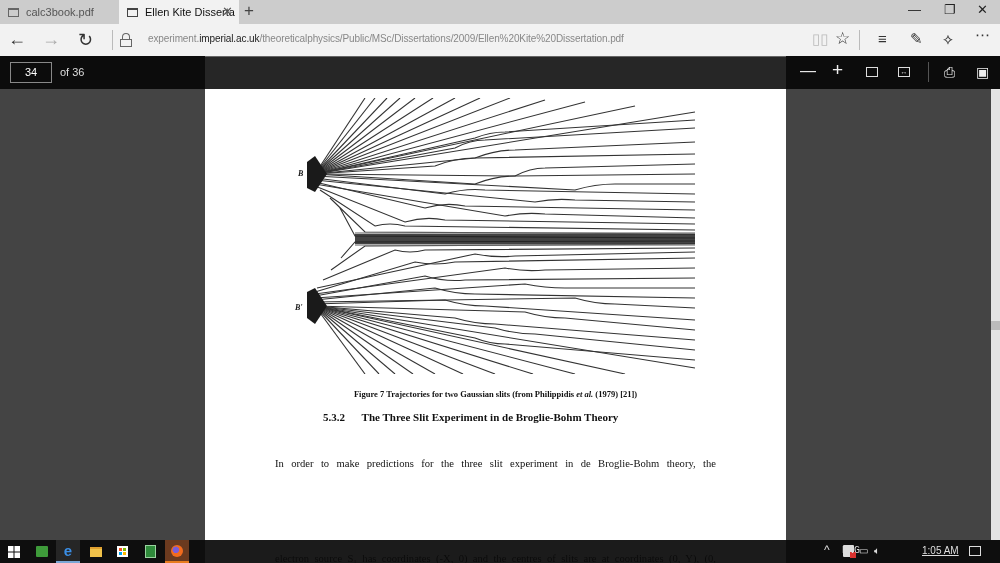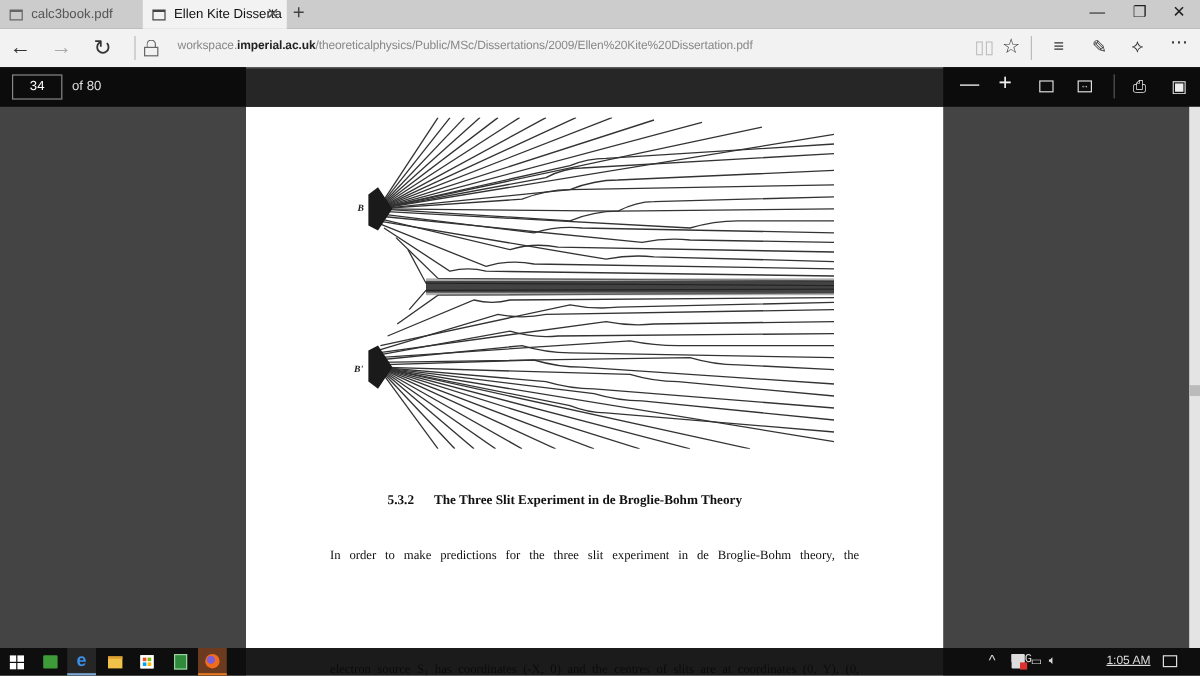--- a/index.html
+++ b/index.html
@@ -19,21 +19,21 @@
 
   
   .addrbar { position: absolute; left: 0; top: 24px; width: 1000px; height: 32px; background: #f2f2f2; }
   .nav-btn { position: absolute; top: 5px; font-size: 18px; color: #333; }
   .nav-btn.dim { color: #aaa; }
   .sep { position: absolute; top: 6px; width: 1px; height: 20px; background: #bbb; }
   .lock { position: absolute; left: 120px; top: 9px; width: 12px; height: 13px; }
   .lock .shackle { position: absolute; left: 2px; top: 0; width: 8px; height: 7px; border: 1.5px solid #666; border-bottom: none; border-radius: 4px 4px 0 0; }
   .lock .body { position: absolute; left: 0; top: 6px; width: 12px; height: 8px; border: 1.5px solid #666; }
   .url { position: absolute; left: 148px; top: 9px; font-size: 10px; color: #888; letter-spacing: -0.1px; }
-  .url b { color: #222; font-weight: bold; }
+  .url b { color: #222; font-weight: normal; }
   .right-ico { position: absolute; top: 6px; font-size: 15px; color: #333; }
 
   
   .pdf-bg { position: absolute; left: 0; top: 56px; width: 1000px; height: 484px; background: #444; }
   .page { position: absolute; left: 205px; top: 56px; width: 581px; height: 507px; background: #fff; overflow: hidden; }
   .figure { position: absolute; left: 70px; top: 42px; width: 442px; height: 276px; }
   .caption { position: absolute; left: 0; width: 581px; top: 333px; text-align: center; font-family: "Liberation Serif", serif; font-size: 8.5px; font-weight: bold; color: #111; }
   .heading { position: absolute; left: 118px; top: 355px; font-family: "Liberation Serif", serif; font-size: 11px; font-weight: bold; color: #111; }
   .heading .num { margin-right: 14px; }
   .para { position: absolute; left: 70px; width: 441px; font-family: "Liberation Serif", serif; font-size: 10.6px; color: #111; text-align: justify; text-align-last: justify; }
@@ -82,21 +82,21 @@
 
   <div class="addrbar">
     <span class="nav-btn" style="left:8px;">←</span>
     <span class="nav-btn dim" style="left:42px;">→</span>
     <span class="nav-btn" style="left:78px;">↻</span>
     <div class="sep" style="left:112px;"></div>
     <div class="lock">
         <div class="shackle"></div>
         <div class="body"></div>
       </div>
-    <div class="url"><span>workspace.</span><b>imperial.ac.uk</b><span>/theoreticalphysics/Public/MSc/Dissertations/2009/Ellen%20Kite%20Dissertation.pdf</span></div>
+    <div class="url"><span>experiment.</span><b>imperial.ac.uk</b><span>/theoreticalphysics/Public/MSc/Dissertations/2009/Ellen%20Kite%20Dissertation.pdf</span></div>
     <span class="right-ico" style="left:812px; color:#bbb;">▯▯</span>
     <span class="right-ico" style="left:835px; font-size:17px; top:4px;">☆</span>
     <div class="sep" style="left:859px;"></div>
     <span class="right-ico" style="left:878px;">≡</span>
     <span class="right-ico" style="left:910px;">✎</span>
     <span class="right-ico" style="left:943px;">⟡</span>
     <span class="right-ico" style="left:975px; top:2px;">⋯</span>
   </div>
 
   <div class="pdf-bg"></div>
@@ -165,35 +165,36 @@
       <rect x="80" y="136" width="340" height="10" fill="#222" opacity="0.85"></rect>
       <rect x="80" y="134" width="340" height="2" fill="#777" opacity="0.6"></rect>
       <rect x="80" y="146" width="340" height="2" fill="#777" opacity="0.6"></rect>
 
       <polygon points="32,64 40,58 52,76 40,94 32,90" fill="#1a1a1a"></polygon>
       <polygon points="32,194 40,190 52,208 40,226 32,220" fill="#1a1a1a"></polygon>
       <text x="23" y="78" font-family="Liberation Serif, serif" font-style="italic" font-weight="bold" font-size="8" fill="#222">B</text>
       <text x="20" y="212" font-family="Liberation Serif, serif" font-style="italic" font-weight="bold" font-size="8" fill="#222">B'</text>
     </svg>
 
+    <div class="caption"><span>Figure 7 Trajectories for two Gaussian slits (from Philippidis </span><i>et al.</i><span> (1979) [21])</span></div>
 
     <div class="heading">
       <span class="num">5.3.2</span>
       <span>The Three Slit Experiment in de Broglie-Bohm Theory</span>
     </div>
 
     <div class="para" style="top:402px;">In order to make predictions for the three slit experiment in de Broglie-Bohm theory, the</div>
 
     <div class="para" style="top:497px;">electron source S₁ has coordinates (-X, 0) and the centres of slits are at coordinates (0, Y), (0,</div>
   </div>
 
   <div class="pdf-toolbar">
     <div class="over-page"></div>
     <div class="page-input">34</div>
-    <span class="page-of">of 80</span>
+    <span class="page-of">of 36</span>
     <span class="tb-ico" style="left:800px;">—</span>
     <span class="tb-ico" style="left:832px; font-size:19px; top:3px;">+</span>
     <div class="fit-ico" style="left:866px;"></div>
     <div class="fit-ico" style="left:898px; font-size:7px; color:#ddd; text-align:center; line-height:8px;">↔</div>
     <div class="tb-sep"></div>
     <span class="tb-ico" style="left:944px; font-size:14px; top:8px;">⎙</span>
     <span class="tb-ico" style="left:976px; font-size:14px; top:8px;">▣</span>
   </div>
 
   <div class="scroll-track"></div>

